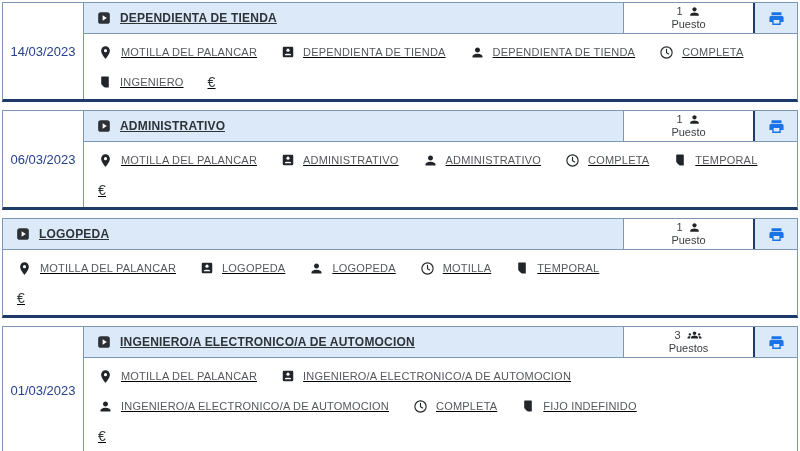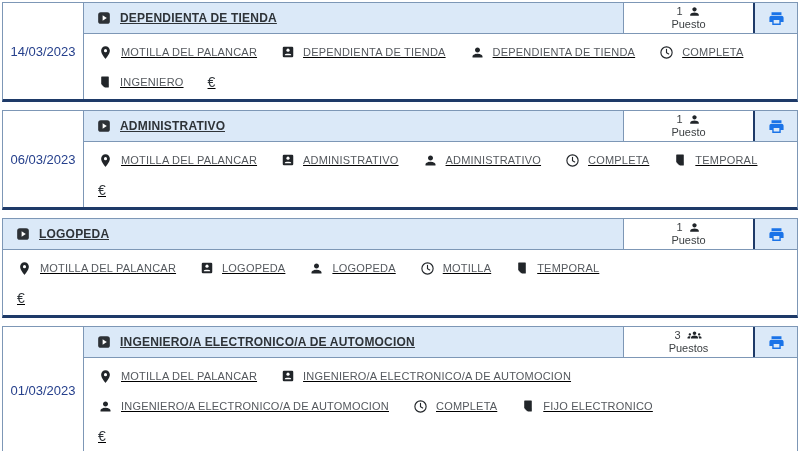--- a/index.html
+++ b/index.html
@@ -333,21 +333,21 @@
         <span class="item">
           <svg class="ic clock" viewBox="0 0 24 24">
               <use href="#i-clock"></use>
             </svg>
           <span>COMPLETA</span>
         </span>
         <span class="item">
           <svg class="ic" viewBox="0 0 24 24">
               <use href="#i-contract"></use>
             </svg>
-          <span>FIJO ELECTRONICO</span>
+          <span>FIJO INDEFINIDO</span>
         </span>
       </div>
       <div class="line">
         <span class="item">
           <span class="euro-ic">€</span>
         </span>
       </div>
     </div>
   </div>
 </div>

